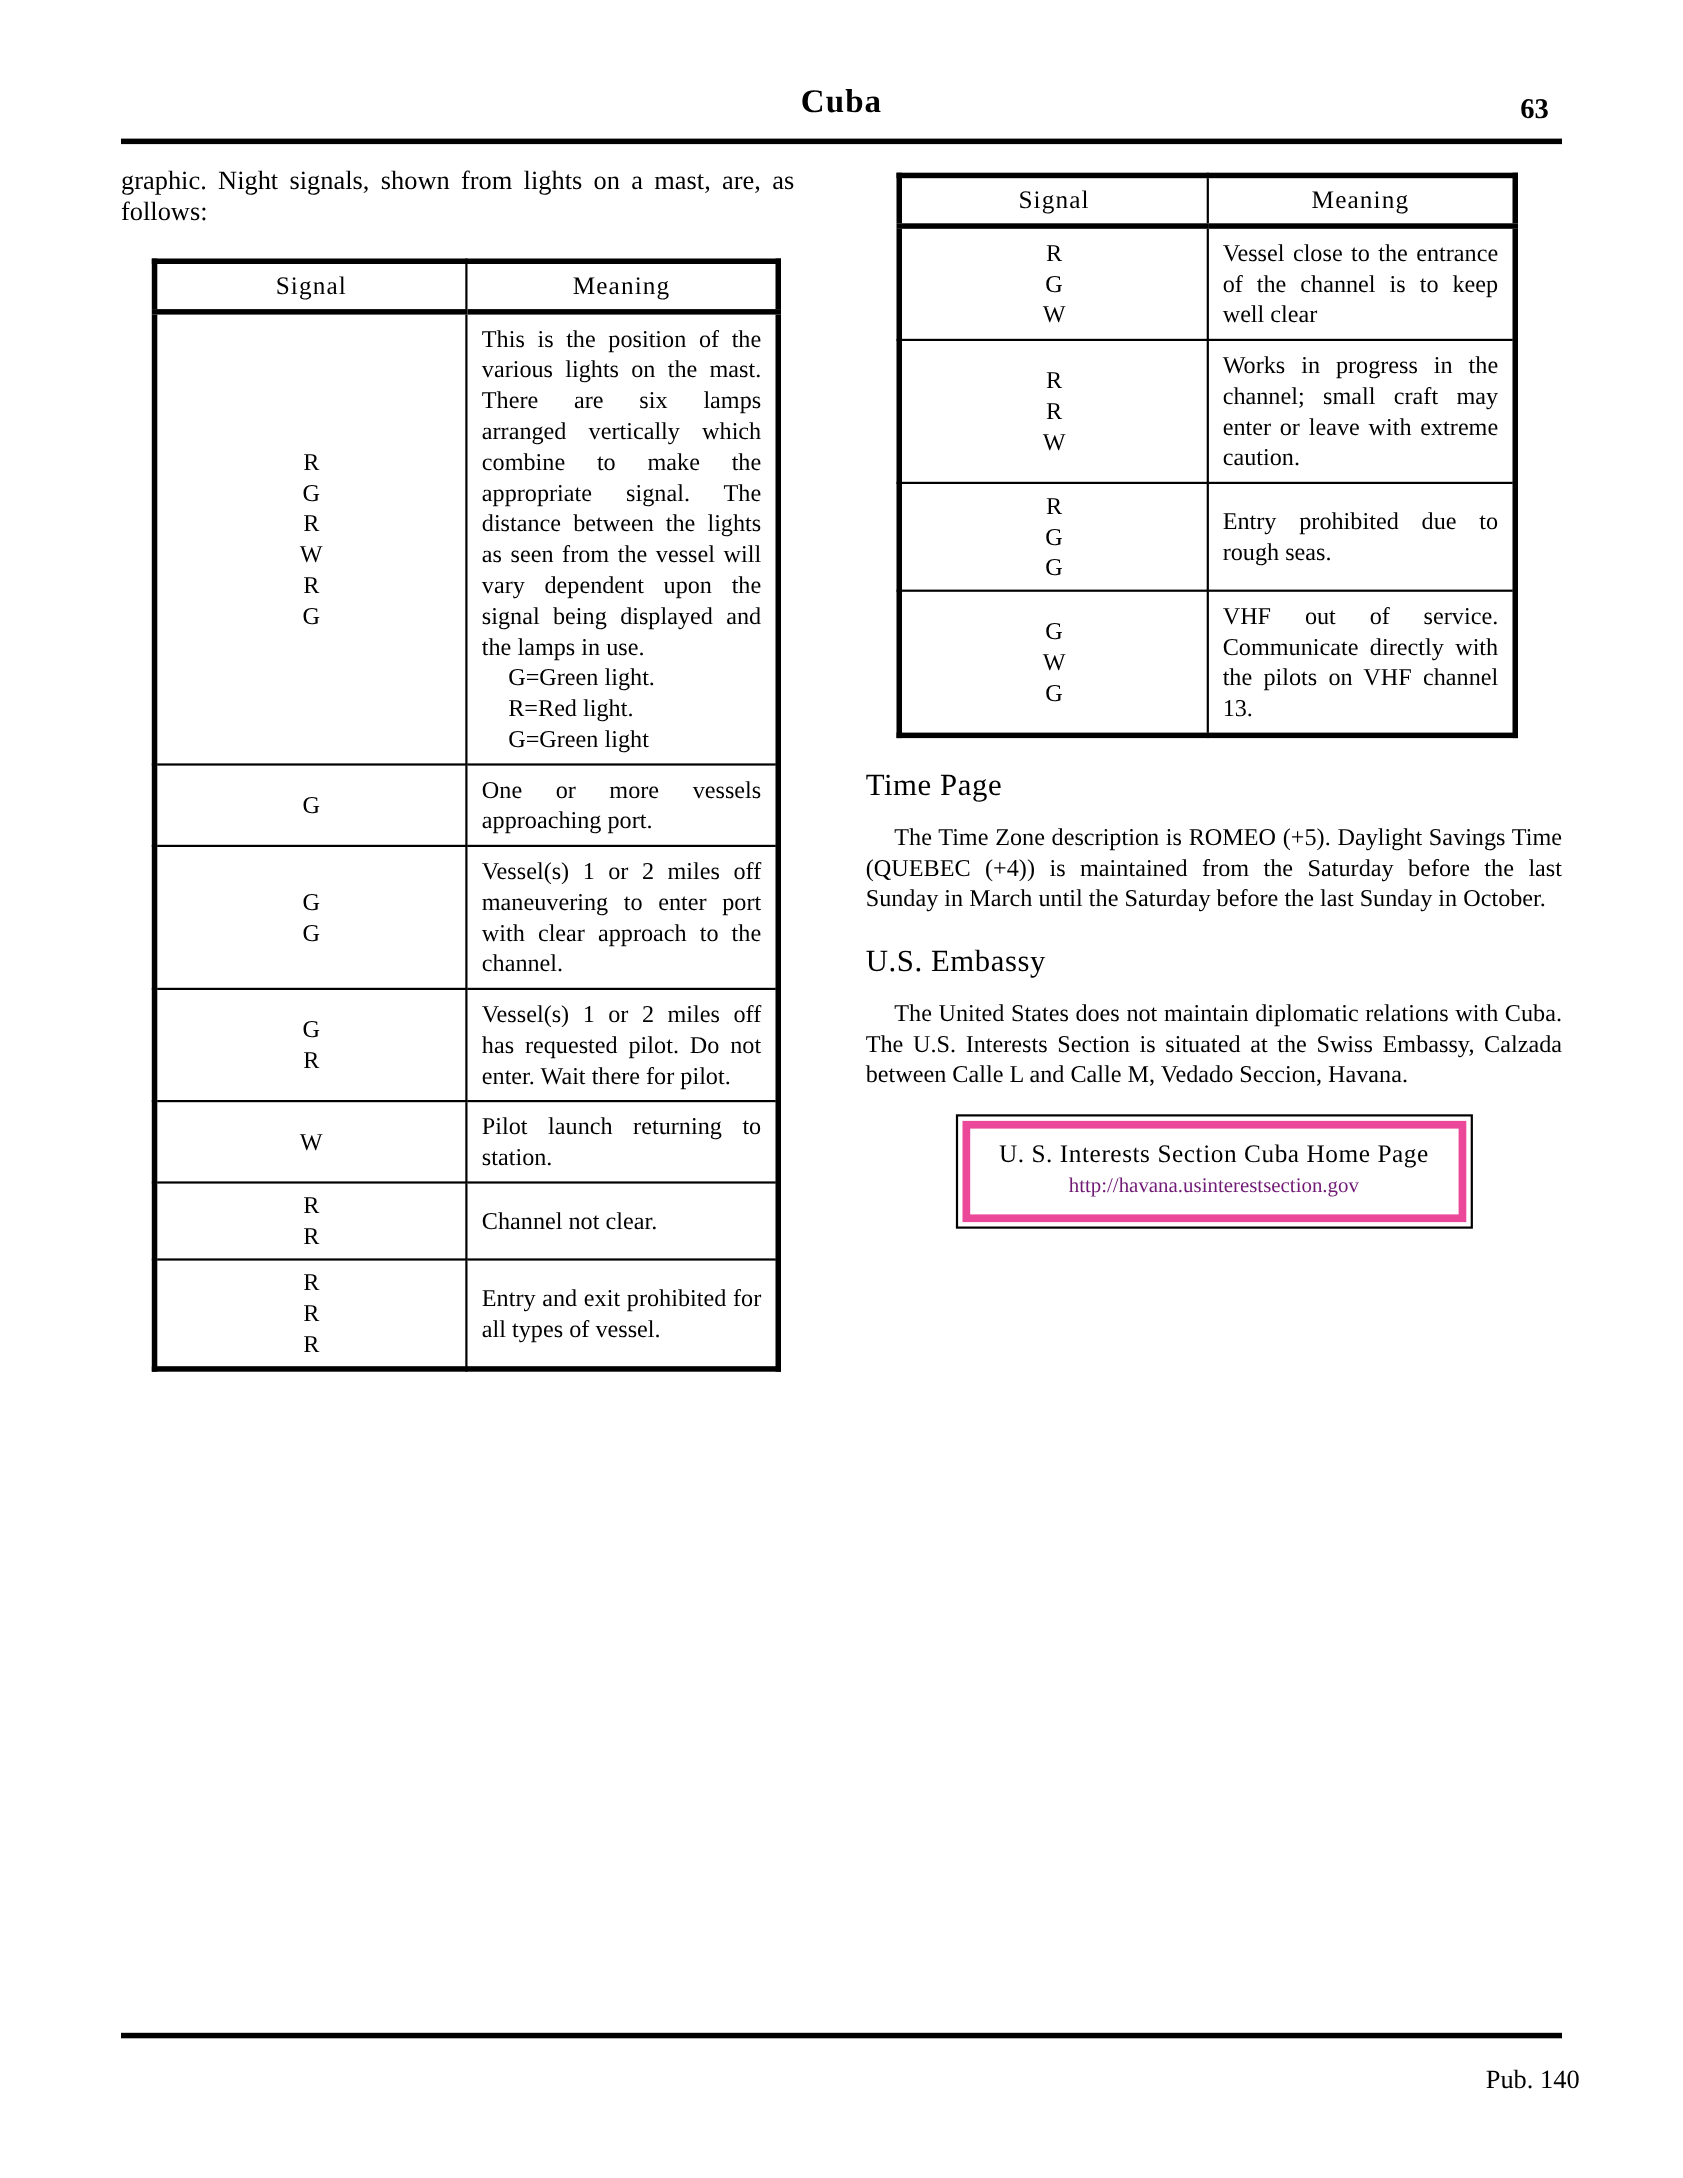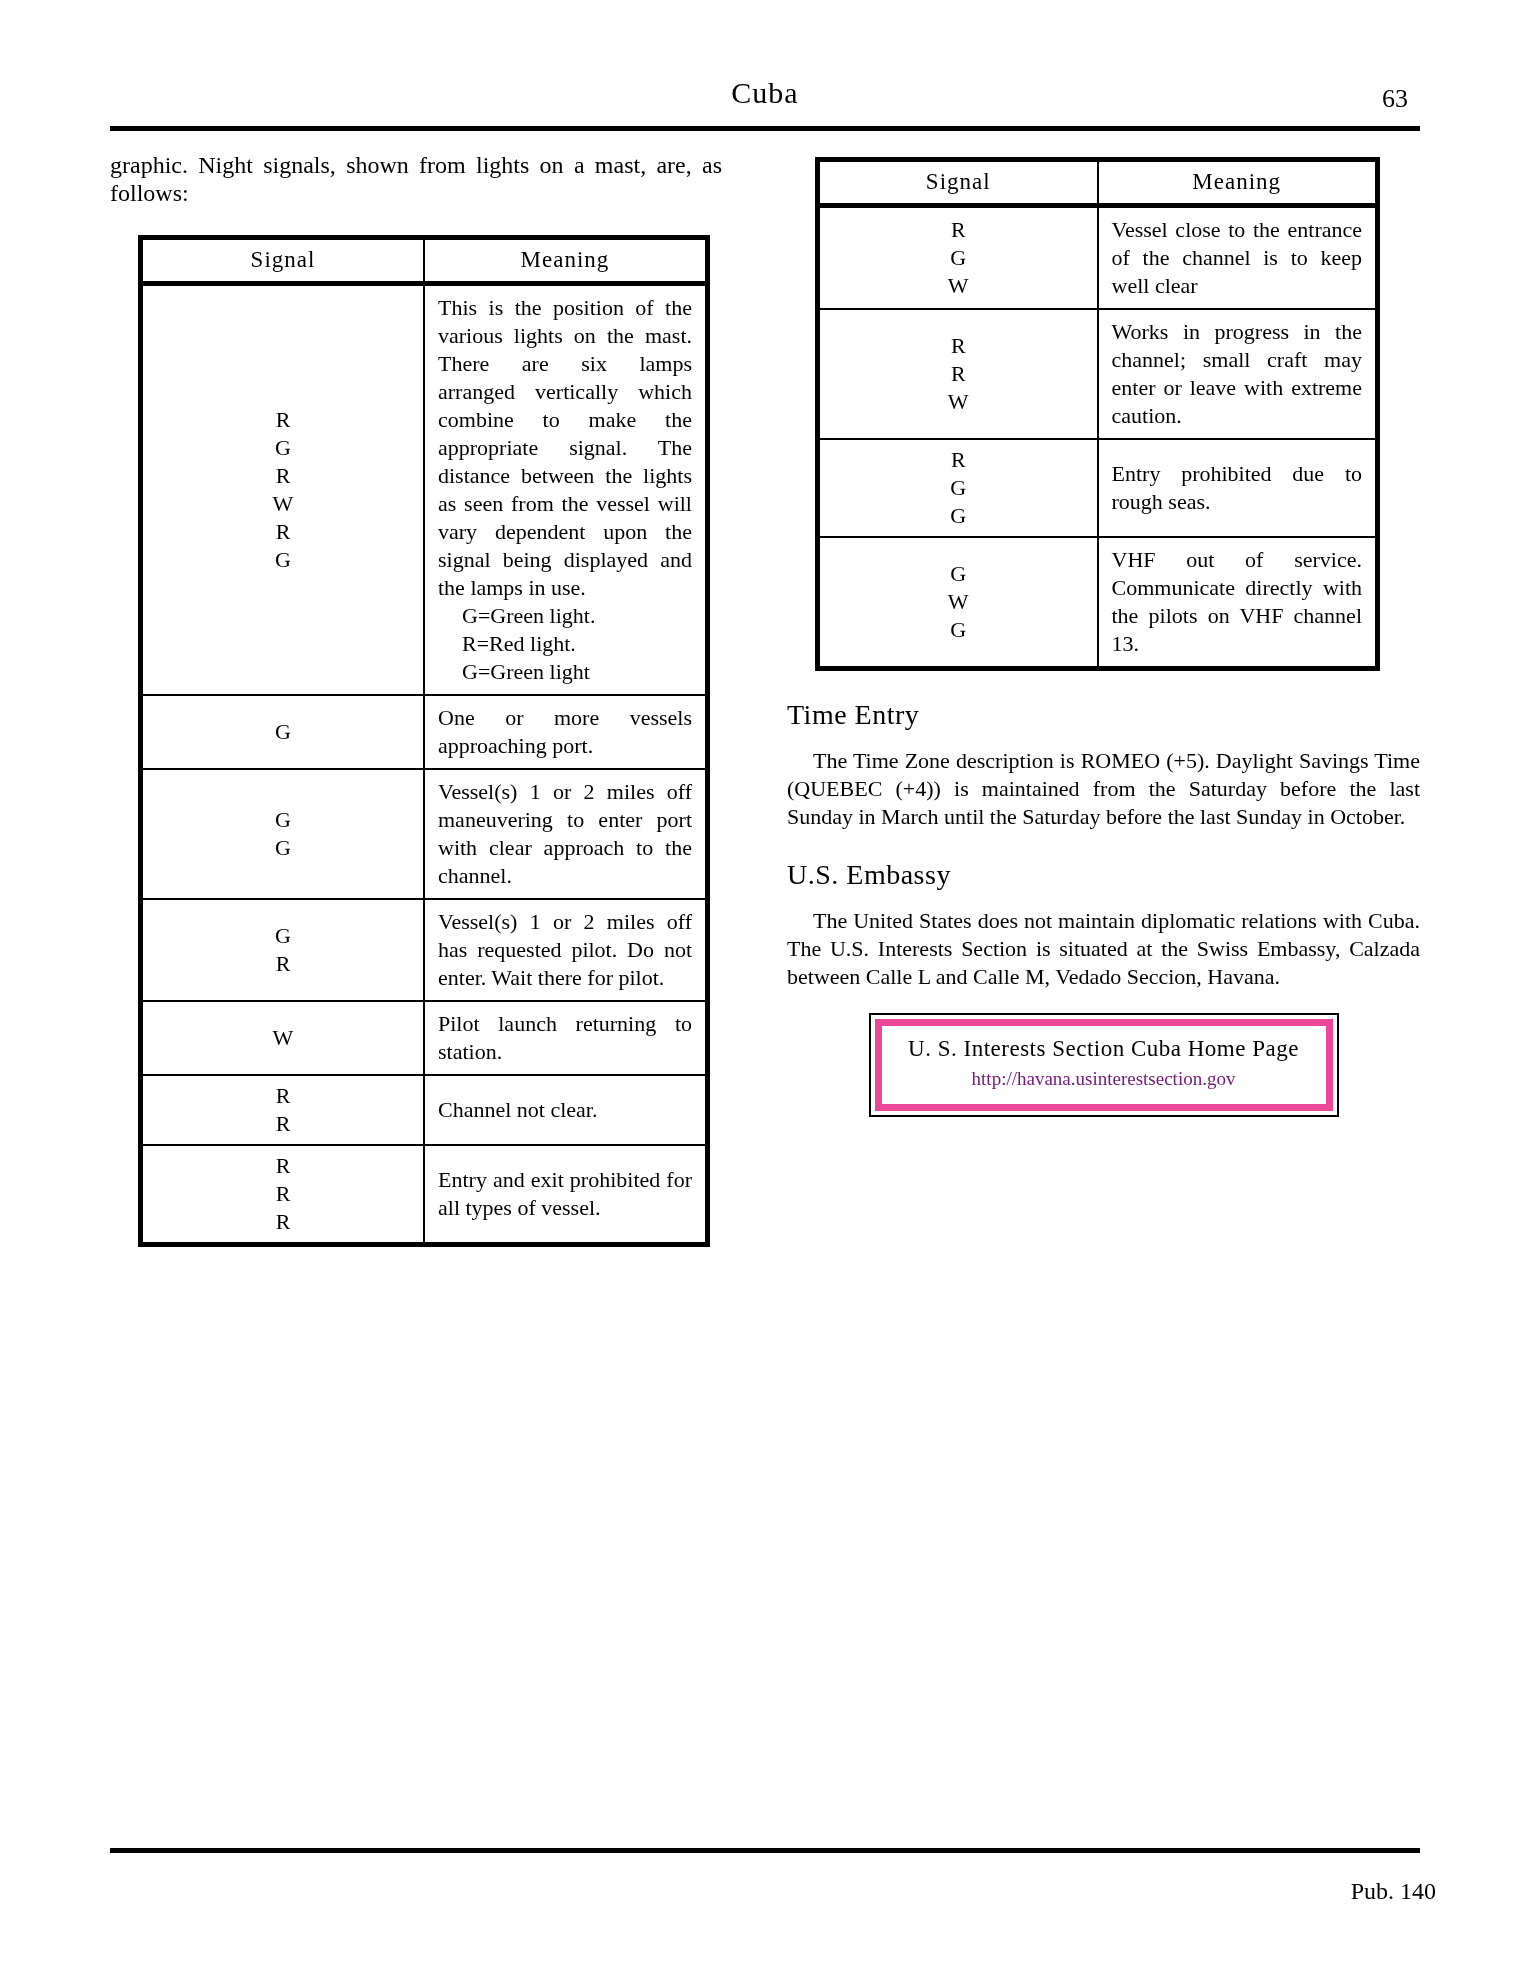--- a/index.html
+++ b/index.html
@@ -14,20 +14,21 @@
     height: 1980px;
     background: #ffffff;
     overflow: hidden;
   }
   
   .header {
     position: relative;
     padding-top: 76px;
     margin: 0 110px;
     height: 46px;
+    font-weight: bold;
   }
   .header-title {
     position: absolute;
     left: 0; right: 0;
     text-align: center;
     font-size: 30px;
     letter-spacing: 1px;
   }
   .header-page-number {
     position: absolute;
@@ -268,21 +269,21 @@
             <td class="sig">G
 W
 G</td>
             <td class="mean">
               <div class="mean-text">VHF out of service. Communicate directly with the pilots on VHF channel 13.</div>
             </td>
           </tr>
         </tbody>
       </table>
 
-      <h2 class="section-heading">Time Entry</h2>
+      <h2 class="section-heading">Time Page</h2>
       <p class="section-body">The Time Zone description is ROMEO (+5). Daylight Savings Time (QUEBEC (+4)) is maintained from the Saturday before the last Sunday in March until the Saturday before the last Sunday in October.</p>
 
       <h2 class="section-heading">U.S. Embassy</h2>
       <p class="section-body">The United States does not maintain diplomatic relations with Cuba. The U.S. Interests Section is situated at the Swiss Embassy, Calzada between Calle L and Calle M, Vedado Seccion, Havana.</p>
 
       <div class="link-box-outer">
         <div class="link-box-inner">
           <div class="link-box-title">U. S. Interests Section Cuba Home Page</div>
           <a class="link-box-url">http://havana.usinterestsection.gov</a>
         </div>

